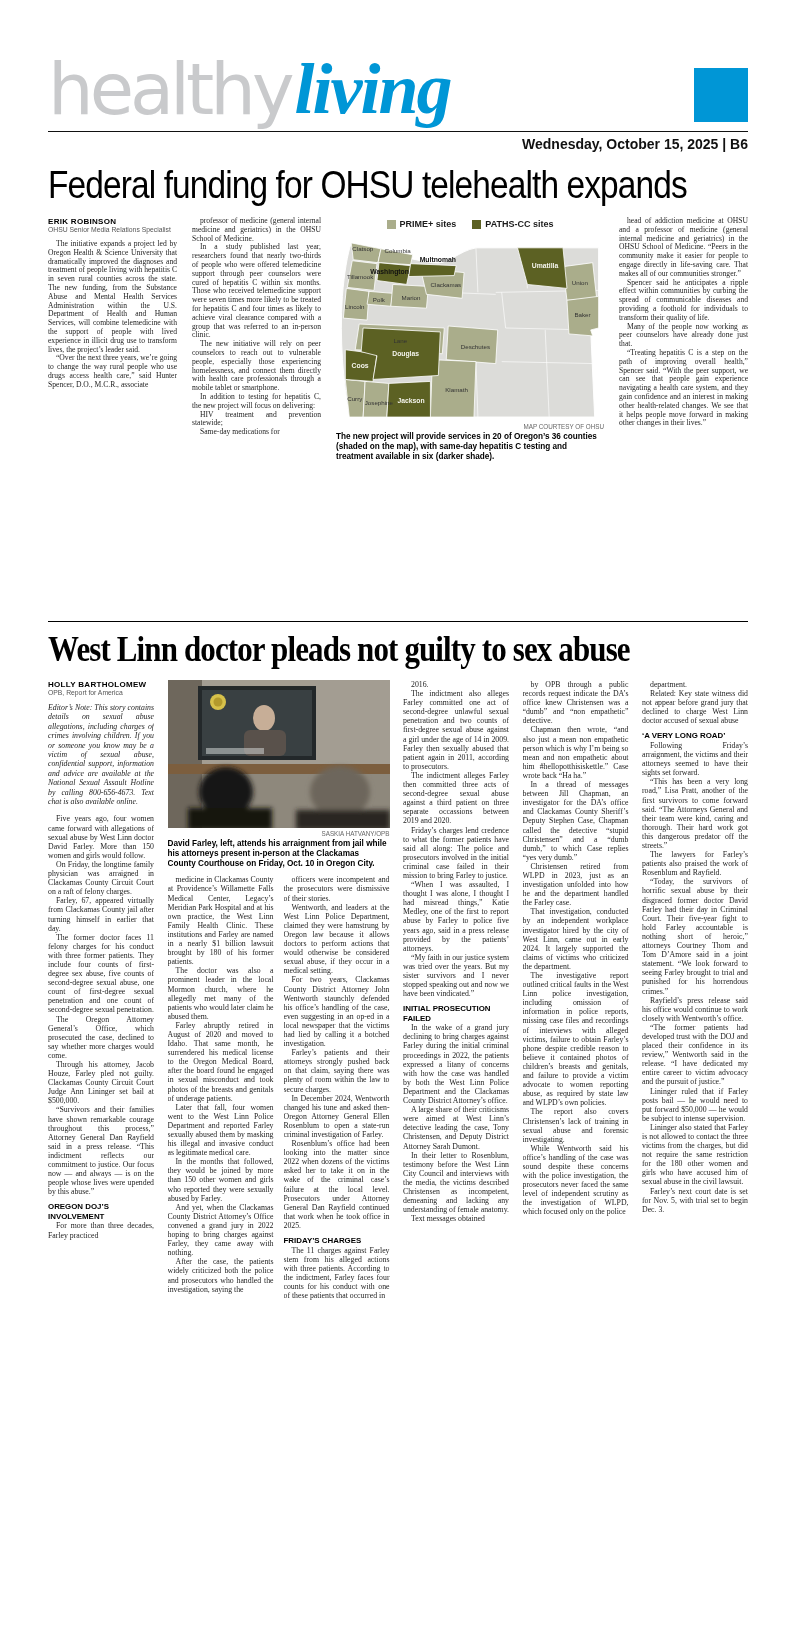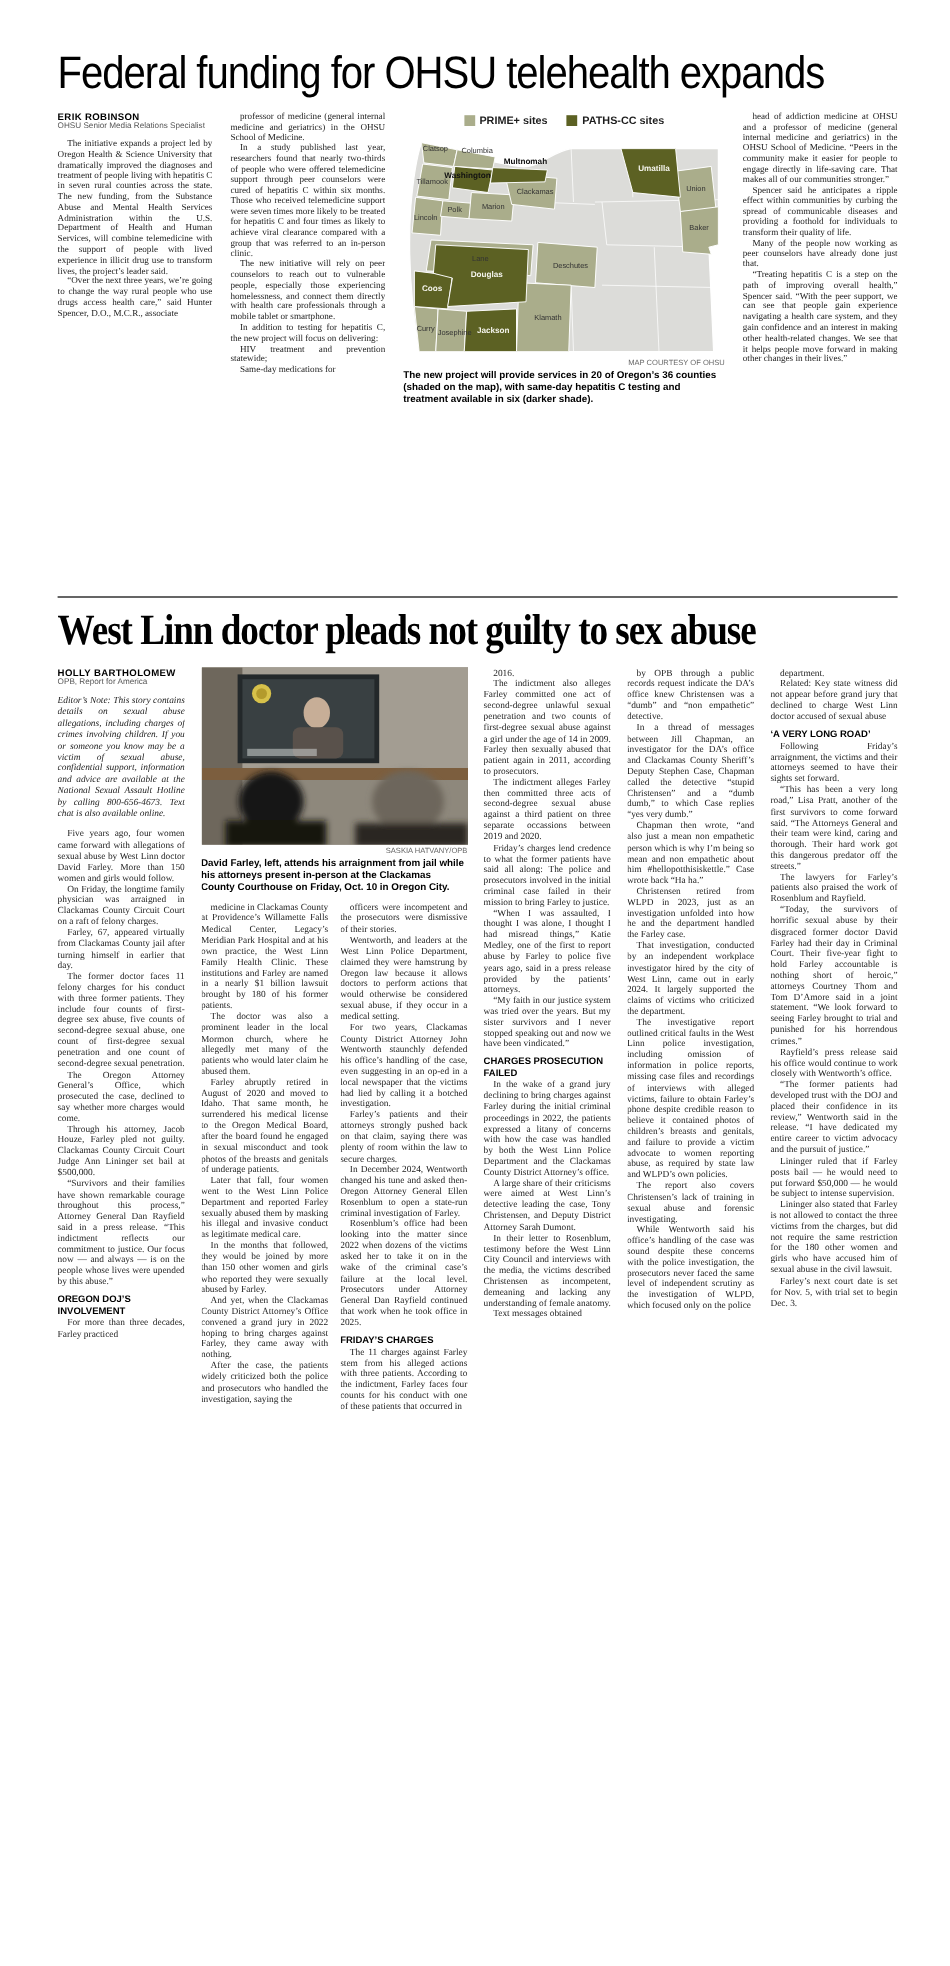--- a/index.html
+++ b/index.html
@@ -87,20 +87,29 @@
     line-height:9.5px; margin-top:6px; text-indent:0 !important; text-align:left !important; color:#000; }
 
   .photo { position:relative; width:222px; height:148px; overflow:hidden; background:#8e887c; }
   .photo svg { display:block; }
 </style>
 </head>
 <body>
 
 <div class="page">
 
+  <header>
+    <div class="masthead">
+      <span class="mh-healthy">healthy</span>
+      <span class="mh-living">living</span>
+      <span class="mh-square"></span>
+    </div>
+    <div class="mh-rule"></div>
+    <div class="dateline">Wednesday, October 15, 2025 | B6</div>
+  </header>
 
   <section class="a1">
     <h1 class="headline1">Federal funding for OHSU telehealth expands</h1>
     <div class="a1-cols">
       <div class="a1-col">
         <div class="byline-name">ERIK ROBINSON</div>
         <div class="byline-title">OHSU Senior Media Relations Specialist</div>
         <div>
             <p class="it-para">The initiative expands a project led by Oregon Health &amp; Science University that dramatically improved the diagnoses and treatment of people living with hepatitis C in seven rural counties across the state. The new funding, from the Substance Abuse and Mental Health Services Administration within the U.S. Department of Health and Human Services, will combine telemedicine with the support of people with lived experience in illicit drug use to transform lives, the project’s leader said.</p>
             <p class="it-para">“Over the next three years, we’re going to change the way rural people who use drugs access health care,” said Hunter Spencer, D.O., M.C.R., associate</p>
@@ -289,30 +298,30 @@
         </div>
       </div>
 
       <div class="a2-col">
           <p class="it-para">2016.</p>
           <p class="it-para">The indictment also alleges Farley committed one act of second-degree unlawful sexual penetration and two counts of first-degree sexual abuse against a girl under the age of 14 in 2009. Farley then sexually abused that patient again in 2011, according to prosecutors.</p>
           <p class="it-para">The indictment alleges Farley then committed three acts of second-degree sexual abuse against a third patient on three separate occassions between 2019 and 2020.</p>
           <p class="it-para">Friday’s charges lend credence to what the former patients have said all along: The police and prosecutors involved in the initial criminal case failed in their mission to bring Farley to justice.</p>
           <p class="it-para">“When I was assaulted, I thought I was alone, I thought I had misread things,” Katie Medley, one of the first to report abuse by Farley to police five years ago, said in a press release provided by the patients’ attorneys.</p>
           <p class="it-para">“My faith in our justice system was tried over the years. But my sister survivors and I never stopped speaking out and now we have been vindicated.”</p>
-          <p class="it-subhead">CHARGES PROSECUTION FAILED</p>
+          <p class="it-subhead">INITIAL PROSECUTION FAILED</p>
           <p class="it-para">In the wake of a grand jury declining to bring charges against Farley during the initial criminal proceedings in 2022, the patients expressed a litany of concerns with how the case was handled by both the West Linn Police Department and the Clackamas County District Attorney’s office.</p>
           <p class="it-para">A large share of their criticisms were aimed at West Linn’s detective leading the case, Tony Christensen, and Deputy District Attorney Sarah Dumont.</p>
           <p class="it-para">In their letter to Rosenblum, testimony before the West Linn City Council and interviews with the media, the victims described Christensen as incompetent, demeaning and lacking any understanding of female anatomy.</p>
           <p class="it-para">Text messages obtained</p>
         </div>
       <div class="a2-col">
           <p class="it-para">by OPB through a public records request indicate the DA’s office knew Christensen was a “dumb” and “non empathetic” detective.</p>
+          <p class="it-para">Chapman then wrote, “and also just a mean non empathetic person which is why I’m being so mean and non empathetic about him #hellopotthisiskettle.” Case wrote back “Ha ha.”</p>
           <p class="it-para">In a thread of messages between Jill Chapman, an investigator for the DA’s office and Clackamas County Sheriff’s Deputy Stephen Case, Chapman called the detective “stupid Christensen” and a “dumb dumb,” to which Case replies “yes very dumb.”</p>
-          <p class="it-para">Chapman then wrote, “and also just a mean non empathetic person which is why I’m being so mean and non empathetic about him #hellopotthisiskettle.” Case wrote back “Ha ha.”</p>
           <p class="it-para">Christensen retired from WLPD in 2023, just as an investigation unfolded into how he and the department handled the Farley case.</p>
           <p class="it-para">That investigation, conducted by an independent workplace investigator hired by the city of West Linn, came out in early 2024. It largely supported the claims of victims who criticized the department.</p>
           <p class="it-para">The investigative report outlined critical faults in the West Linn police investigation, including omission of information in police reports, missing case files and recordings of interviews with alleged victims, failure to obtain Farley’s phone despite credible reason to believe it contained photos of children’s breasts and genitals, and failure to provide a victim advocate to women reporting abuse, as required by state law and WLPD’s own policies.</p>
           <p class="it-para">The report also covers Christensen’s lack of training in sexual abuse and forensic investigating.</p>
           <p class="it-para">While Wentworth said his office’s handling of the case was sound despite these concerns with the police investigation, the prosecutors never faced the same level of independent scrutiny as the investigation of WLPD, which focused only on the police</p>
         </div>
       <div class="a2-col">
           <p class="it-para">department.</p>
           <p class="it-para">Related: Key state witness did not appear before grand jury that declined to charge West Linn doctor accused of sexual abuse</p>
           <p class="it-subhead">‘A VERY LONG ROAD’</p>

